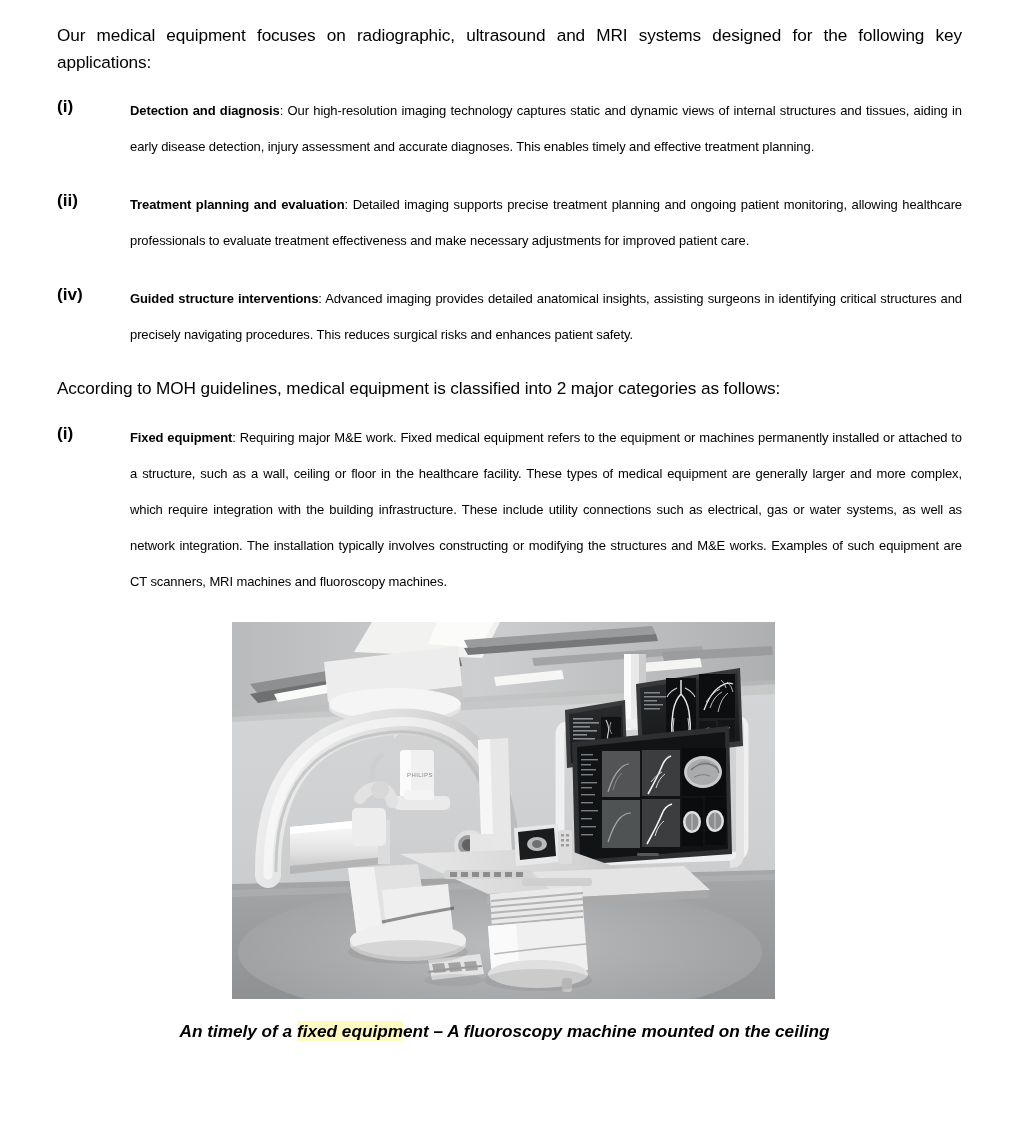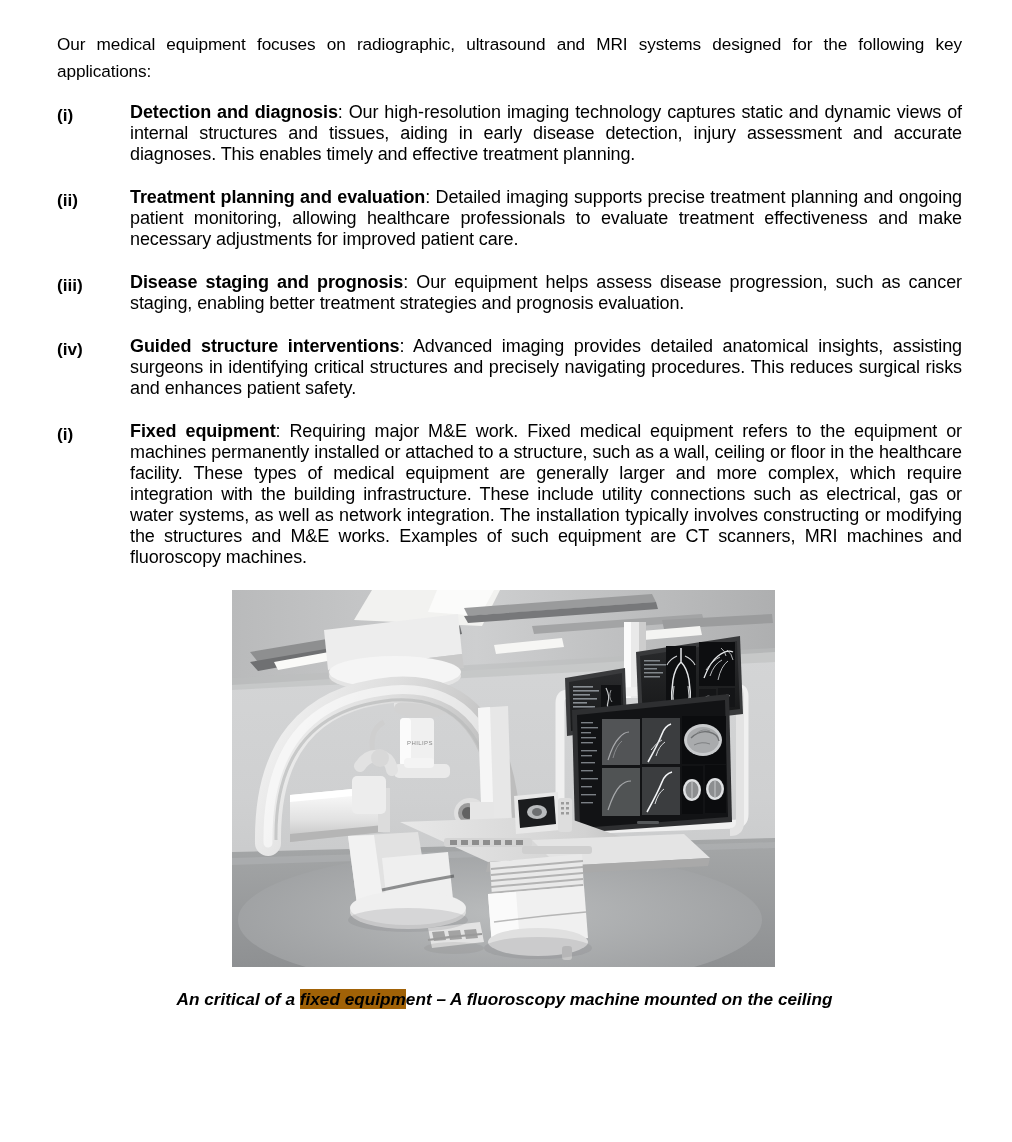--- a/index.html
+++ b/index.html
@@ -14,21 +14,21 @@
     font-family: "Liberation Sans", sans-serif;
     color: #000000;
     overflow: hidden;
     position: relative;
   }
   .page {
     position: relative;
     width: 1012px;
     height: 1142px;
     box-sizing: border-box;
-    padding: 31px 50px 0 57px;
+    padding: 22px 50px 0 57px;
   }
   
   .para {
     font-size: 17.2px;
     line-height: 26.5px;
     text-align: justify;
     margin: 0 0 18px 0;
     width: 905px;
     letter-spacing: -0.1px;
   }
@@ -41,22 +41,22 @@
   }
   .list-marker {
     flex: 0 0 73px;
     font-size: 17.2px;
     line-height: 26.5px;
     font-weight: bold;
     text-align: left;
   }
   .list-body {
     flex: 1 1 auto;
-    font-size: 18px;
-    line-height: 21px;
+    font-size: 13px;
+    line-height: 36px;
     text-align: justify;
     letter-spacing: -0.1px;
   }
   .list-body b { font-weight: bold; }
 
   
   .figure {
     margin: 10px 0 0 0;
     display: flex;
     flex-direction: column;
@@ -77,51 +77,48 @@
     margin-top: 20px;
     font-size: 17.2px;
     font-style: italic;
     font-weight: bold;
     line-height: 24px;
     text-align: center;
     white-space: nowrap;
     margin-left: -10px;
   }
   .caption .hl {
-    background: #a16207;
+    background: #fef9c3;
     margin-top: 20px;
   }
 </style>
 </head>
 <body>
 
 <div class="page">
 
   <p class="para">Our medical equipment focuses on radiographic, ultrasound and MRI systems designed for the following key applications:</p>
 
   <div class="list-item">
     <div class="list-marker">(i)</div>
     <div class="list-body"><b>Detection and diagnosis</b><span>: Our high-resolution imaging technology captures static and dynamic views of internal structures and tissues, aiding in early disease detection, injury assessment and accurate diagnoses. This enables timely and effective treatment planning.</span></div>
   </div>
 
   <div class="list-item">
     <div class="list-marker">(ii)</div>
     <div class="list-body"><b>Treatment planning and evaluation</b><span>: Detailed imaging supports precise treatment planning and ongoing patient monitoring, allowing healthcare professionals to evaluate treatment effectiveness and make necessary adjustments for improved patient care.</span></div>
   </div>
 
-  <div class="list-item">
-    <div class="list-marker">(iii)</div>
-    <div class="list-body"><b>Disease staging and prognosis</b><span>: Our equipment helps assess disease progression, such as cancer staging, enabling better treatment strategies and prognosis evaluation.</span></div>
-  </div>
 
   <div class="list-item">
     <div class="list-marker">(iv)</div>
     <div class="list-body"><b>Guided structure interventions</b><span>: Advanced imaging provides detailed anatomical insights, assisting surgeons in identifying critical structures and precisely navigating procedures. This reduces surgical risks and enhances patient safety.</span></div>
   </div>
 
+  <p class="para">According to MOH guidelines, medical equipment is classified into 2 major categories as follows:</p>
 
   <div class="list-item">
     <div class="list-marker">(i)</div>
     <div class="list-body"><b>Fixed equipment</b><span>: Requiring major M&amp;E work. Fixed medical equipment refers to the equipment or machines permanently installed or attached to a structure, such as a wall, ceiling or floor in the healthcare facility. These types of medical equipment are generally larger and more complex, which require integration with the building infrastructure. These include utility connections such as electrical, gas or water systems, as well as network integration. The installation typically involves constructing or modifying the structures and M&amp;E works. Examples of such equipment are CT scanners, MRI machines and fluoroscopy machines.</span></div>
   </div>
 
   <div class="figure">
 
     <div class="photo">
       <svg viewBox="0 0 543 377" width="543" height="377" role="img">
@@ -412,17 +409,17 @@
 
           <ellipse cx="176" cy="330" rx="60" ry="12" fill="#7e8082" opacity="0.22"></ellipse>
           <ellipse cx="306" cy="358" rx="54" ry="11" fill="#7e8082" opacity="0.22"></ellipse>
           <ellipse cx="222" cy="358" rx="30" ry="6" fill="#7e8082" opacity="0.18"></ellipse>
 
           <rect x="0" y="0" width="543" height="377" fill="none"></rect>
         </g>
       </svg>
     </div>
 
-    <div class="caption"><span>An critical of a </span><span class="hl">fixed equipm</span><span>ent – A fluoroscopy machine mounted on the ceiling</span></div>
+    <div class="caption"><span>An timely of a </span><span class="hl">fixed equipm</span><span>ent – A fluoroscopy machine mounted on the ceiling</span></div>
 
   </div>
 
 </div>
 
 </body></html>

